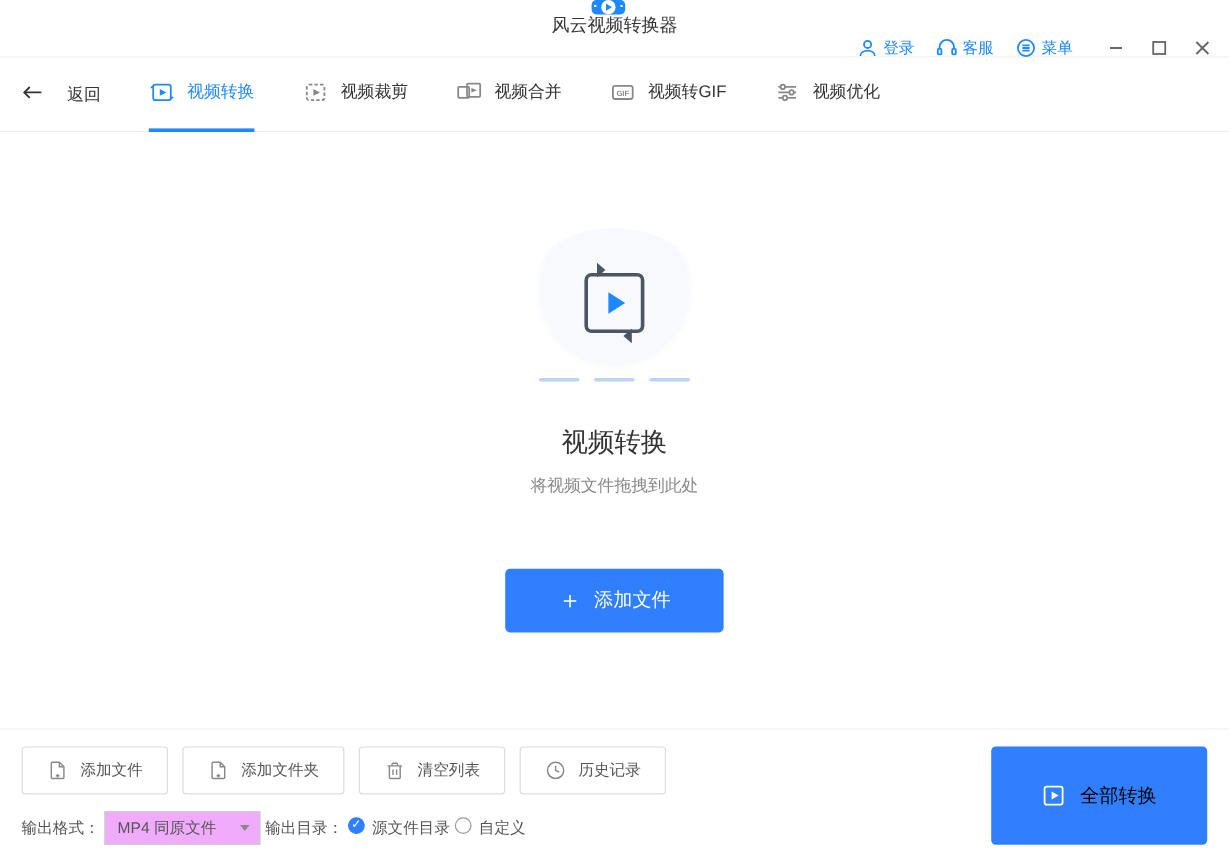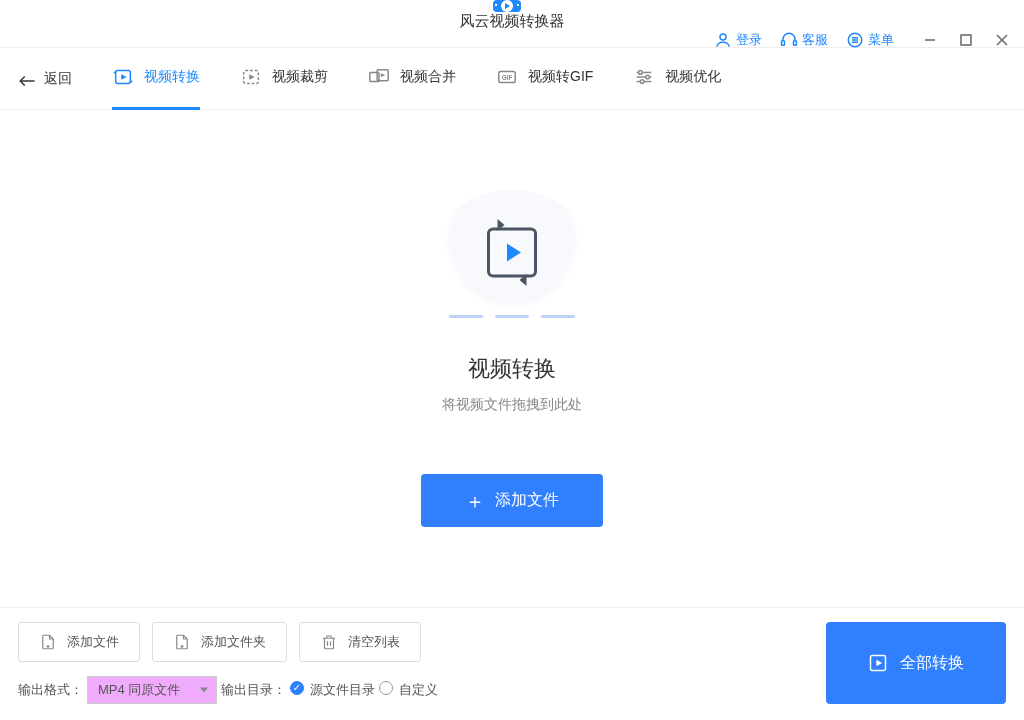--- a/index.html
+++ b/index.html
@@ -14,21 +14,21 @@
 .app-logo-inner::after { content:""; border-left:5px solid #1e88ff; border-top:3px solid transparent; border-bottom:3px solid transparent; margin-left:1px;}
 .app-title { font-size: 15px; color: #333; font-weight: 500; }
 .titlebar-right { margin-left: auto; display: flex; align-items: center; gap: 18px; }
 .titlebar-link { display: flex; align-items: center; gap: 4px; font-size: 13px; color: #1e88ff; cursor: pointer; }
 .titlebar-link svg { width: 18px; height: 18px; }
 .window-controls { display: flex; align-items: center; gap: 20px; margin-left: 10px; color: #666; }
 .window-controls span { cursor: pointer; font-size: 14px; display:flex; align-items:center; justify-content:center; width:16px; height:16px;}
 
 
 .tabbar { height: 62px; display: flex; align-items: center; padding: 0 18px; gap: 40px; border-bottom: 1px solid #eee; }
-.back-btn { display: flex; align-items: flex-end; gap: 8px; font-size: 14px; color: #333; cursor: pointer; }
+.back-btn { display: flex; align-items: flex-start; gap: 20px; font-size: 14px; color: #333; cursor: pointer; }
 .back-btn svg { width: 18px; height: 14px;}
 .tab { display: flex; align-items: center; gap: 10px; font-size: 14px; color: #333; cursor: pointer; padding-bottom: 4px; position: relative; height: 62px;}
 .tab.active { color: #1e88ff; }
 .tab.active::after { content:""; position:absolute; left:0; right:0; bottom:0; height:3px; background:#1e88ff; }
 .tab-icon { width: 22px; height: 22px; display: flex; align-items: center; justify-content: center; }
 .tab-icon svg { width: 22px; height: 22px; }
 .tab.active .tab-icon svg { stroke: #1e88ff; fill:none;}
 .tab:not(.active) .tab-icon svg { stroke: #888; fill:none;}
 
 
@@ -44,21 +44,21 @@
 .empty-title { font-size: 22px; color: #333; margin: 18px 0 12px; }
 .empty-sub { font-size: 14px; color: #888; margin-bottom: 60px; }
 .add-btn { background: #2f7fff; color: #fff; border: none; padding: 16px 44px; font-size: 16px; border-radius: 4px; cursor: pointer; display: flex; align-items: center; gap: 10px; }
 .add-btn .plus { font-size: 20px; line-height:1;}
 
 
 .bottombar { border-top: 1px solid #eee; padding: 14px 18px 16px; }
 .bottom-row1 { display: flex; align-items: center; gap: 12px; margin-bottom: 14px;}
 .util-btn { border: 1px solid #ddd; background: #fff; padding: 10px 20px; font-size: 13px; color: #555; border-radius: 3px; cursor: pointer; display: flex; align-items: center; gap: 10px; }
 .util-btn svg { width:18px; height:18px; stroke:#888; fill:none;}
-.convert-all { margin-left:auto; background:#2f7fff; color:#ffffff; border:none; padding:18px 42px; font-size:16px; border-radius:4px; cursor:pointer; display:flex; align-items:center; gap:12px; align-self:stretch;}
+.convert-all { margin-left:auto; background:#2f7fff; color:#000000; border:none; padding:18px 42px; font-size:16px; border-radius:4px; cursor:pointer; display:flex; align-items:center; gap:12px; align-self:stretch;}
 .convert-all svg { width:20px; height:20px; stroke:#fff; fill:none;}
 .bottom-wrapper { display:flex; align-items:center;}
 .bottom-left { display:flex; flex-direction:column; gap:0;}
 .bottom-row2 { display:flex; align-items:center; gap:4px; font-size:13px; color:#555;}
 .select { border:1px solid #ccc; padding:4px 28px 4px 10px; font-size:13px; color:#555; background:#f0abfc; position:relative; min-width:130px; cursor:pointer;}
 .select::after { content:""; position:absolute; right:8px; top:50%; transform:translateY(-50%); border-left:4px solid transparent; border-right:4px solid transparent; border-top:5px solid #888;}
 .radio { display:flex; align-items:flex-start; gap:6px; cursor:pointer;}
 .radio-dot { width:14px; height:14px; border-radius:50%; border:1px solid #999; display:flex; align-items:center; justify-content:center;}
 .radio.checked .radio-dot { border-color:#2f7fff; background:#2f7fff;}
 .radio.checked .radio-dot::after { content:"✓"; color:#fff; font-size:10px; line-height:1;}
@@ -223,20 +223,27 @@
           <span>添加文件夹</span>
         </button>
         <button class="util-btn">
           <svg viewBox="0 0 24 24" stroke-width="1.6">
               <path d="M4 7h16M9 7V5a1 1 0 011-1h4a1 1 0 011 1v2M6 7v13a1 1 0 001 1h10a1 1 0 001-1V7"></path>
               <line x1="10" y1="11" x2="10" y2="17"></line>
               <line x1="14" y1="11" x2="14" y2="17"></line>
             </svg>
           <span>清空列表</span>
         </button>
+        <button class="util-btn">
+          <svg viewBox="0 0 24 24" stroke-width="1.6">
+              <circle cx="12" cy="12" r="9"></circle>
+              <polyline points="12,7 12,12 16,14"></polyline>
+            </svg>
+          <span>历史记录</span>
+        </button>
       </div>
       <div class="bottom-row2">
         <span>输出格式：</span>
         <div class="select">
           <span>MP4 同原文件</span>
         </div>
         <span>输出目录：</span>
         <div class="radio checked">
           <span class="radio-dot"></span>
           <span>源文件目录</span>

